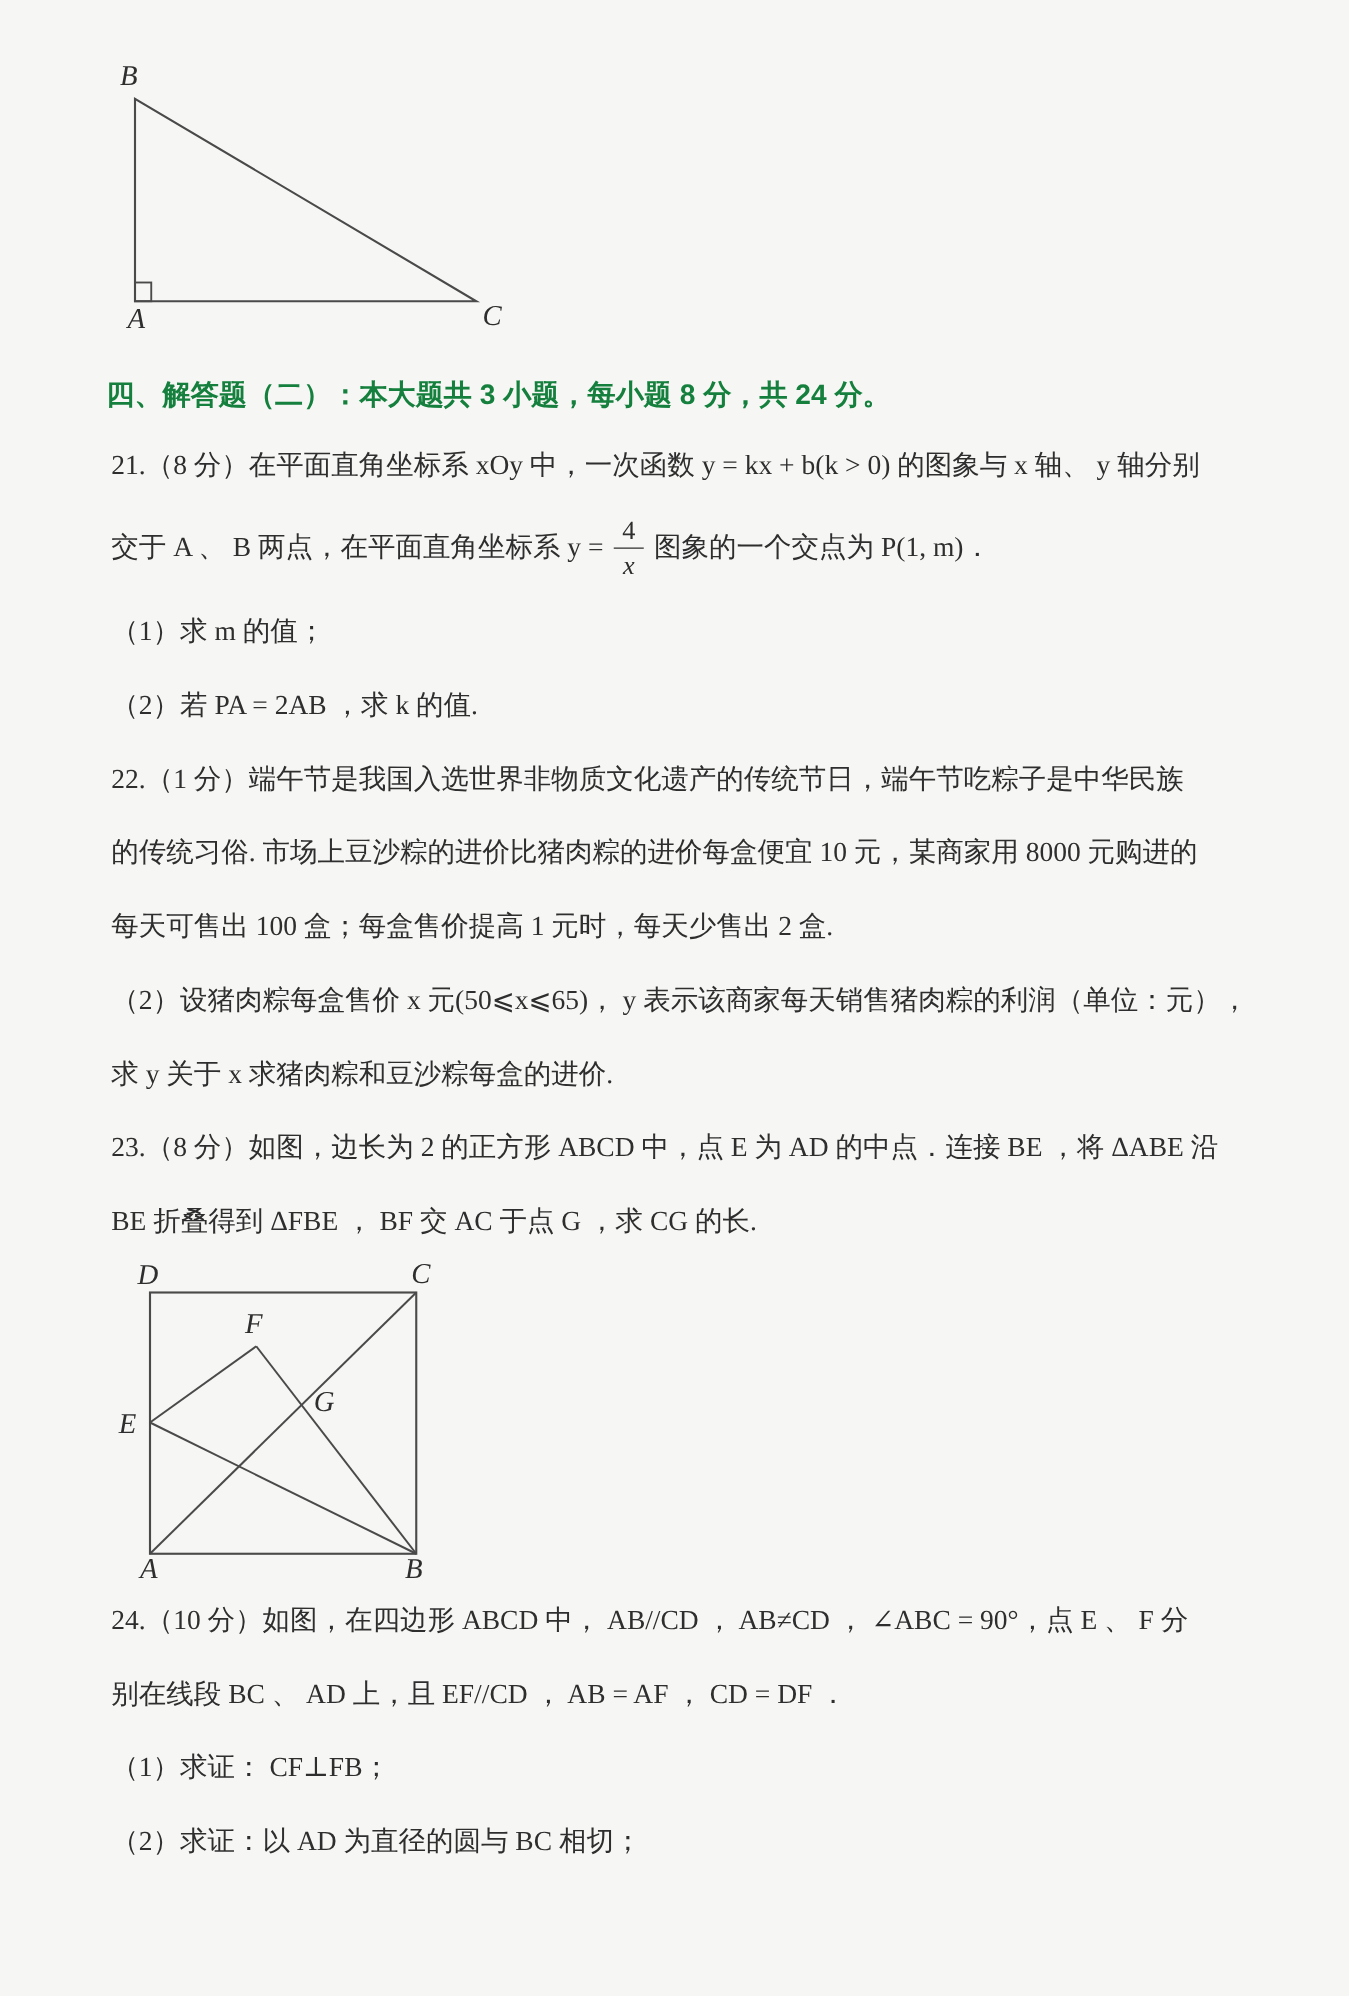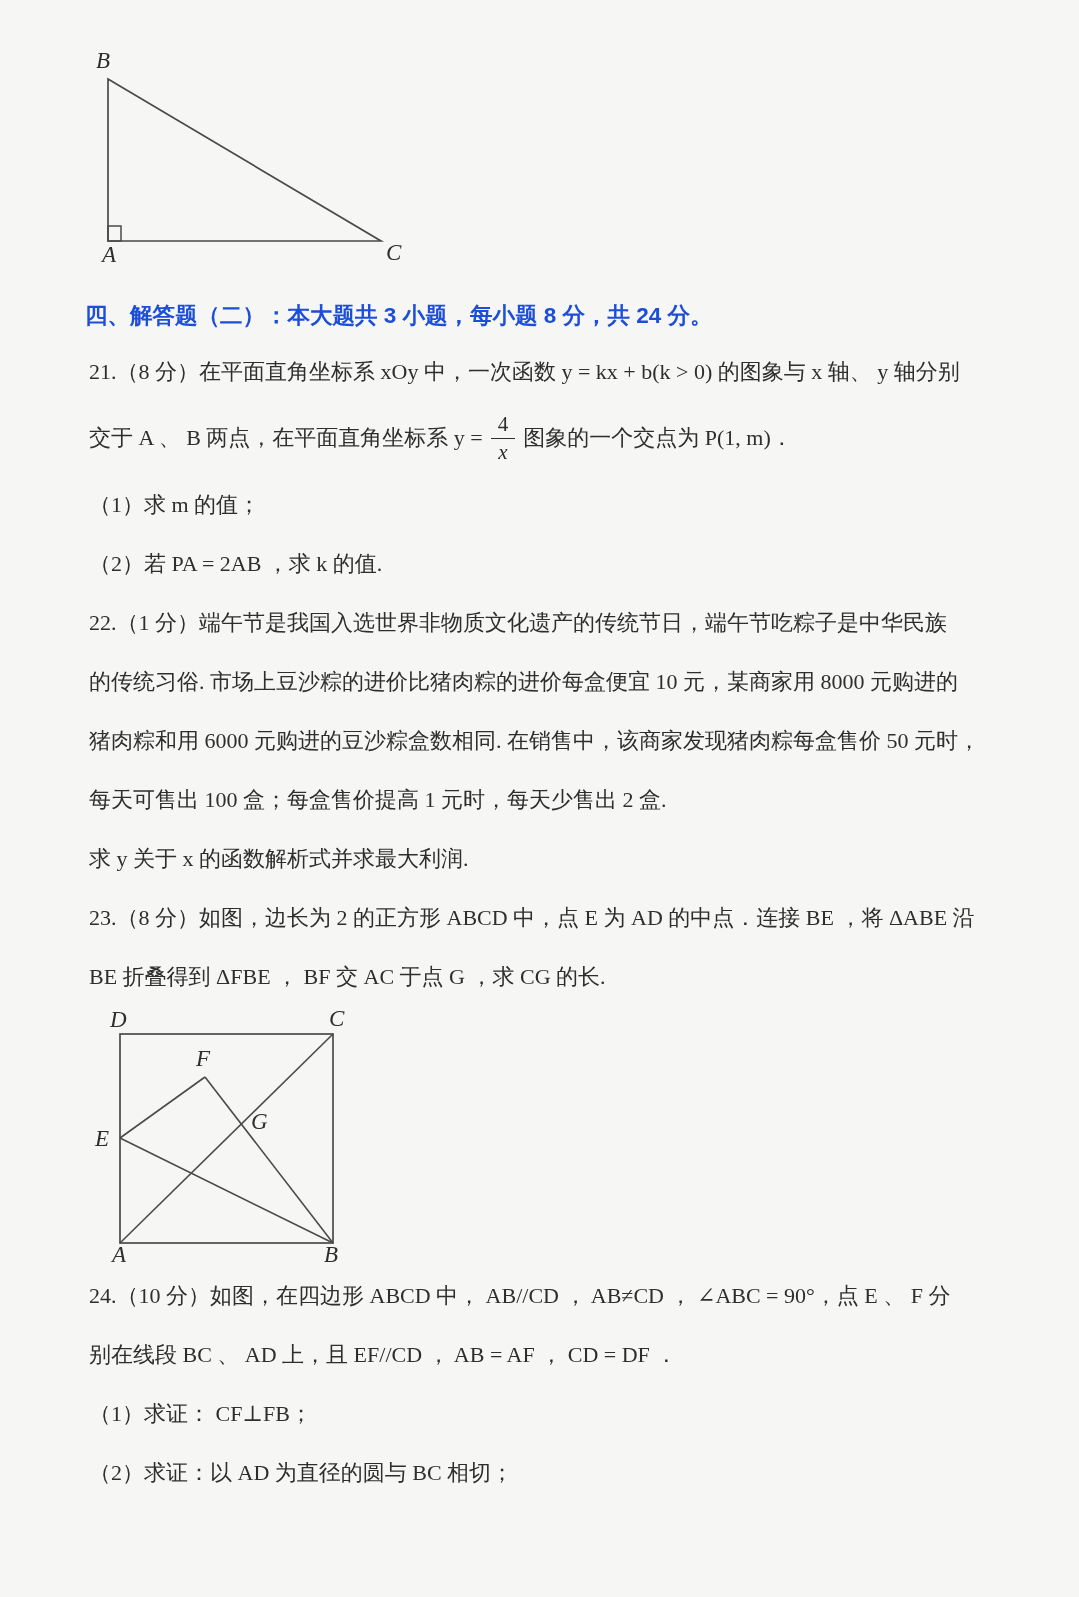--- a/index.html
+++ b/index.html
@@ -21,21 +21,21 @@
     font-style:italic;
     font-size:23px;
     fill:#2e2e2e;
   }
   .heading{
     font-family:"Liberation Sans","DejaVu Sans",sans-serif;
     font-weight:bold;
     font-size:22.5px;
     height:50px;
     display:flex;align-items:center;
-    color:#1d4ed8;
+    color:#15803d;
     margin:0;
   }
   .h4{margin-top:24px;}
   .h5{margin-top:14px;}
   .line{
     font-size:22px;
     height:55px;
     display:flex;
     align-items:center;
     margin:4px;
@@ -79,23 +79,23 @@
         <span class="num">4</span>
         <span class="den">x</span>
       </span>
       <span>图象的一个交点为 P(1, m)．</span>
     </p>
     <p class="line">（1）求 m 的值；</p>
     <p class="line">（2）若 PA = 2AB ，求 k 的值.</p>
 
     <p class="line">22.（1 分）端午节是我国入选世界非物质文化遗产的传统节日，端午节吃粽子是中华民族</p>
     <p class="line">的传统习俗. 市场上豆沙粽的进价比猪肉粽的进价每盒便宜 10 元，某商家用 8000 元购进的</p>
-    <p class="line">猪肉粽和用 6000 元购进的豆沙粽盒数相同. 在销售中，该商家发现猪肉粽每盒售价 50 元时，</p>
     <p class="line">每天可售出 100 盒；每盒售价提高 1 元时，每天少售出 2 盒.</p>
-    <p class="line">求 y 关于 x 的函数解析式并求最大利润.</p>
+    <p class="line">（2）设猪肉粽每盒售价 x 元(50⩽x⩽65)， y 表示该商家每天销售猪肉粽的利润（单位：元），</p>
+    <p class="line">求 y 关于 x 求猪肉粽和豆沙粽每盒的进价.</p>
 
     <p class="line">23.（8 分）如图，边长为 2 的正方形 ABCD 中，点 E 为 AD 的中点．连接 BE ，将 ΔABE 沿</p>
     <p class="line">BE 折叠得到 ΔFBE ， BF 交 AC 于点 G ，求 CG 的长.</p>
 
     <svg class="fig fig-square" width="290" height="256" viewBox="0 0 290 256">
       <rect x="30" y="26" width="213" height="209" fill="none" stroke="#4a4a4a" stroke-width="1.7"></rect>
       <line x1="30" y1="235" x2="243" y2="26" stroke="#4a4a4a" stroke-width="1.6"></line>
       <line x1="30" y1="130" x2="243" y2="235" stroke="#4a4a4a" stroke-width="1.6"></line>
       <line x1="30" y1="130" x2="115" y2="69" stroke="#4a4a4a" stroke-width="1.6"></line>
       <line x1="115" y1="69" x2="243" y2="235" stroke="#4a4a4a" stroke-width="1.6"></line>

